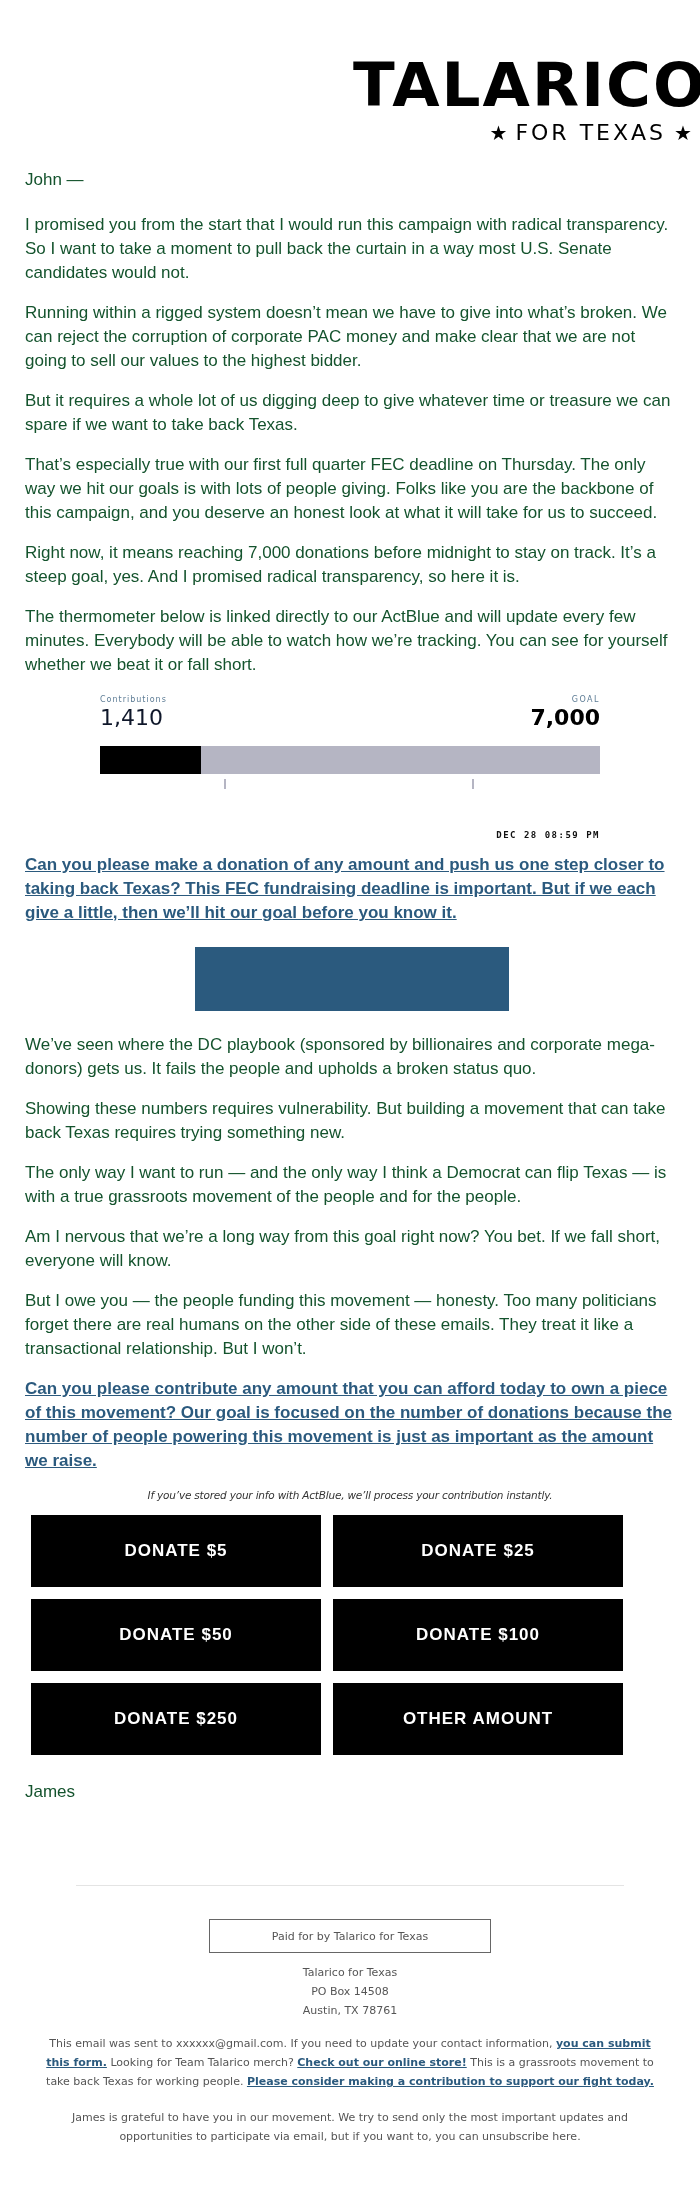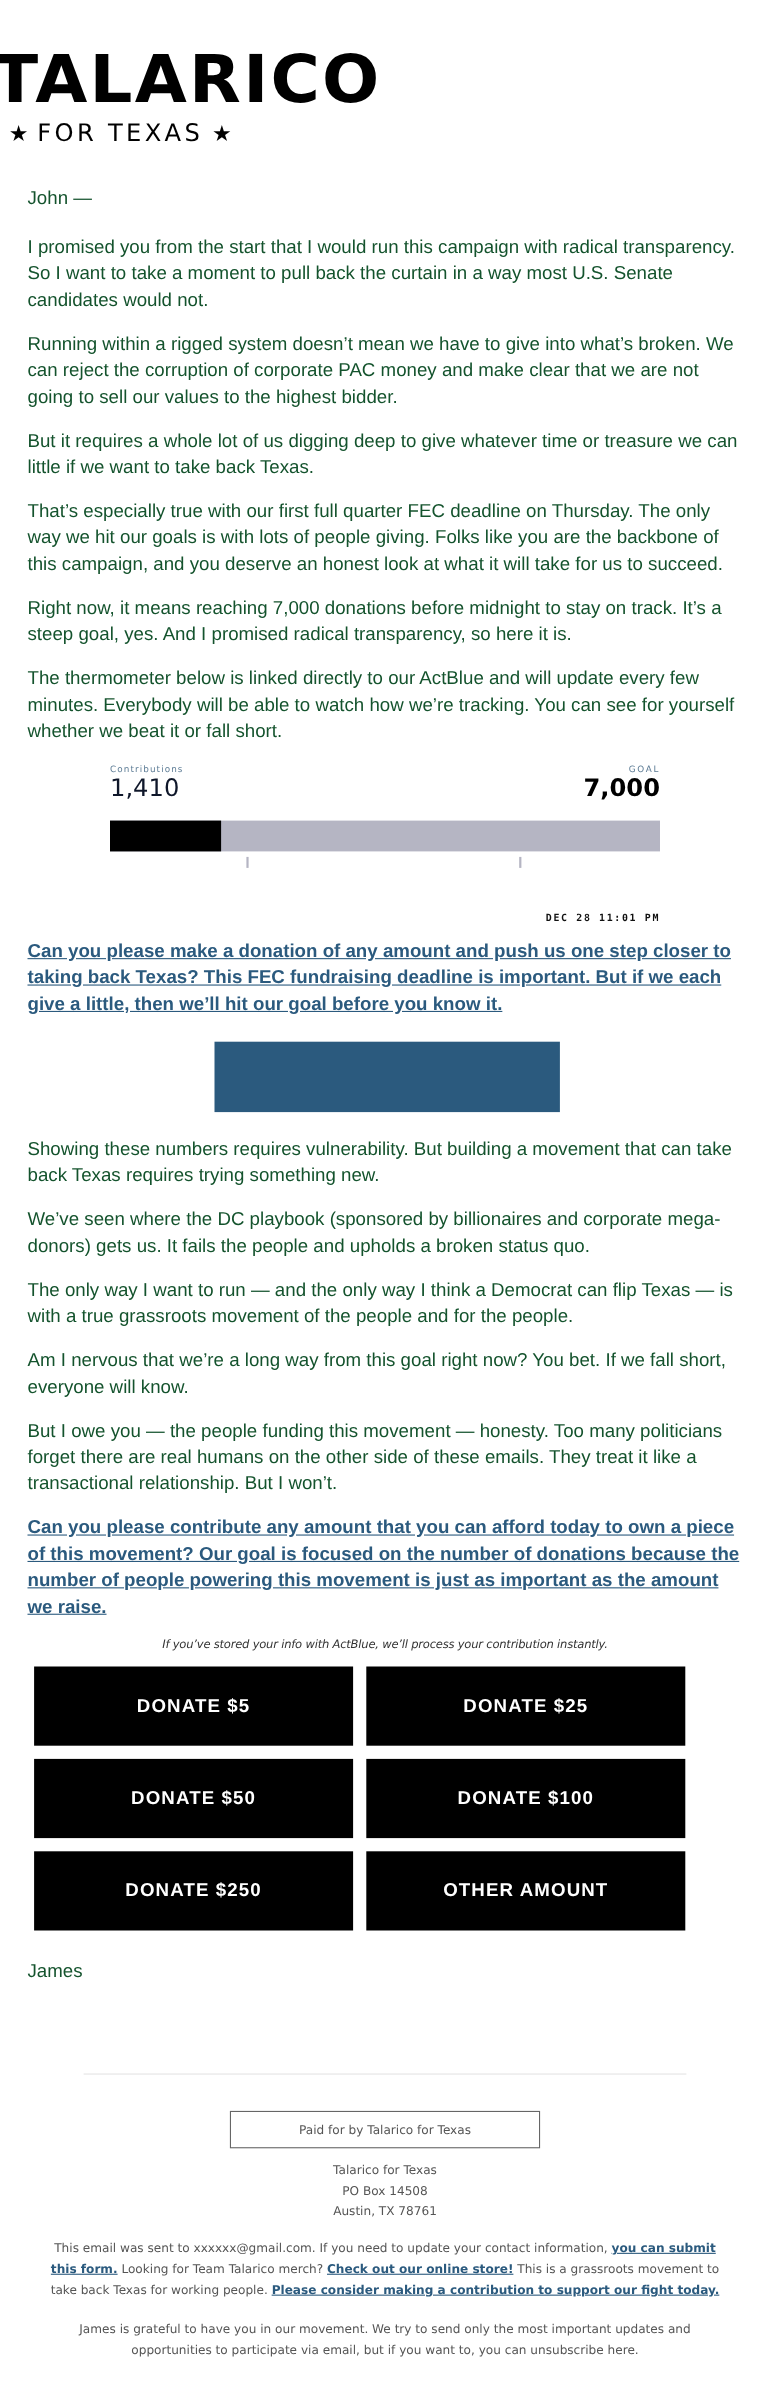--- a/index.html
+++ b/index.html
@@ -5,22 +5,22 @@
   * { box-sizing: border-box; margin: 0; padding: 0; }
   html, body { background: #ffffff; }
   body {
     width: 700px;
     min-height: 2186px;
     font-family: "Liberation Sans", sans-serif;
     color: #2d2d2d;
     position: relative;
   }
   .logo {
-    text-align: left;
-    padding-top: 38px;
+    text-align: right;
+    padding-top: 50px;
     height: 168px;
   }
   .logo-main {
     font-family: "DejaVu Sans", sans-serif;
     font-weight: bold;
     font-size: 60px;
     letter-spacing: 2px;
     line-height: 70px;
     color: #000;
     transform: scaleX(1.02);
@@ -192,46 +192,46 @@
   <div class="logo-sub">
     <span class="star">★</span><span>FOR TEXAS</span><span class="star">★</span>
   </div>
 </div>
 
 <div class="content">
   <p class="body greeting">John —</p>
 
   <p class="body">I promised you from the start that I would run this campaign with radical transparency. So I want to take a moment to pull back the curtain in a way most U.S. Senate candidates would not.</p>
   <p class="body">Running within a rigged system doesn’t mean we have to give into what’s broken. We can reject the corruption of corporate PAC money and make clear that we are not going to sell our values to the highest bidder.</p>
-  <p class="body">But it requires a whole lot of us digging deep to give whatever time or treasure we can little if we want to take back Texas.</p>
+  <p class="body">But it requires a whole lot of us digging deep to give whatever time or treasure we can spare if we want to take back Texas.</p>
   <p class="body">That’s especially true with our first full quarter FEC deadline on Thursday. The only way we hit our goals is with lots of people giving. Folks like you are the backbone of this campaign, and you deserve an honest look at what it will take for us to succeed.</p>
   <p class="body">Right now, it means reaching 7,000 donations before midnight to stay on track. It’s a steep goal, yes. And I promised radical transparency, so here it is.</p>
   <p class="body">The thermometer below is linked directly to our ActBlue and will update every few minutes. Everybody will be able to watch how we’re tracking. You can see for yourself whether we beat it or fall short.</p>
 
   <div class="thermo">
     <div class="lbl-left">Contributions</div>
     <div class="val-left">1,410</div>
     <div class="lbl-right">GOAL</div>
     <div class="val-right">7,000</div>
     <div class="track">
       <div class="fill" id="thermo-fill" style="width: 20.1429%; background: rgb(0, 0, 0);"></div>
     </div>
     <div class="tick" style="left:124px"></div>
     <div class="tick" style="left:372px"></div>
-    <div class="deadline">DEC 28 11:01 PM</div>
+    <div class="deadline">DEC 28 08:59 PM</div>
   </div>
 
   <a class="cta-link" href="#">Can you please make a donation of any amount and push us one step closer to taking back Texas? This FEC fundraising deadline is important. But if we each give a little, then we’ll hit our goal before you know it.</a>
 
   <div class="contribute-wrap">
     <div class="contribute-shadow"></div>
   </div>
 
+  <p class="body">We’ve seen where the DC playbook (sponsored by billionaires and corporate mega-donors) gets us. It fails the people and upholds a broken status quo.</p>
   <p class="body">Showing these numbers requires vulnerability. But building a movement that can take back Texas requires trying something new.</p>
-  <p class="body">We’ve seen where the DC playbook (sponsored by billionaires and corporate mega-donors) gets us. It fails the people and upholds a broken status quo.</p>
   <p class="body">The only way I want to run — and the only way I think a Democrat can flip Texas — is with a true grassroots movement of the people and for the people.</p>
   <p class="body">Am I nervous that we’re a long way from this goal right now? You bet. If we fall short, everyone will know.</p>
   <p class="body">But I owe you — the people funding this movement — honesty. Too many politicians forget there are real humans on the other side of these emails. They treat it like a transactional relationship. But I won’t.</p>
 
   <a class="cta-link" href="#">Can you please contribute any amount that you can afford today to own a piece of this movement? Our goal is focused on the number of donations because the number of people powering this movement is just as important as the amount we raise.</a>
 </div>
 
 <div class="actblue-note">If you’ve stored your info with ActBlue, we’ll process your contribution instantly.</div>
 
 <div class="donate-grid">

